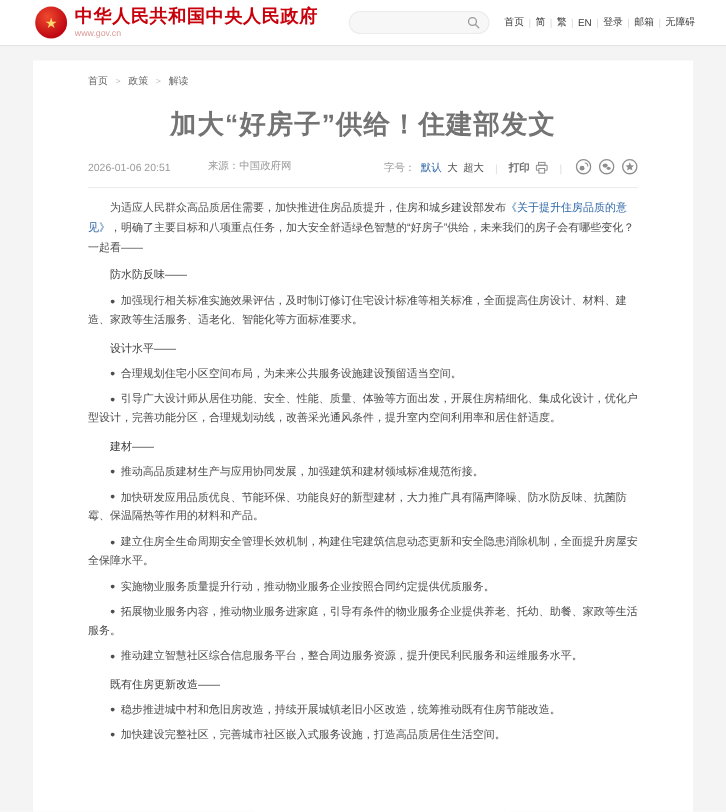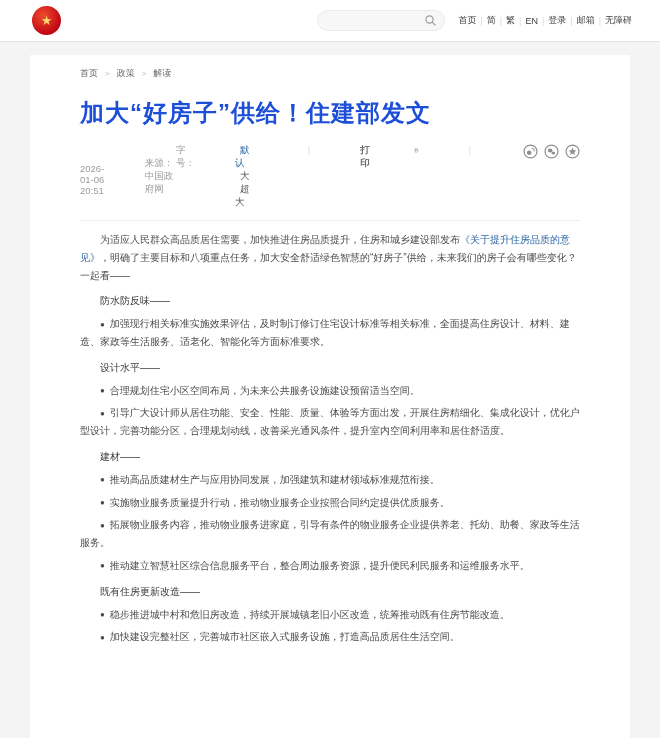--- a/index.html
+++ b/index.html
@@ -49,37 +49,37 @@
   .content-card {
     background: #fff;
     margin: 13px 30px 0;
     padding: 12px 50px 26px;
     min-height: 684px;
   }
   .breadcrumb { font-size: 9px; color: #777; display: flex; align-items: center; }
   .breadcrumb a { color: #666; text-decoration: none; cursor: pointer; }
   .crumb-sep { color: #b9b9b9; margin: 0 7px; font-size: 8px; }
   .article-title {
-    text-align: left;
+    text-align: center;
     font-size: 24px;
     font-weight: 600;
-    color: #1d4ed8;
+    color: #737373;
     letter-spacing: 1px;
     margin-top: 17px;
   }
   .meta-row {
     margin-top: 15px;
     padding-bottom: 11px;
     border-bottom: 1px solid #ececec;
     display: flex; justify-content: space-between; align-items: center;
     font-size: 9.5px; color: #9b9b9b;
   }
   .meta-left { display: flex; align-items: flex-end; gap: 20px; }
   .meta-date { margin-right: 14px; }
-  .meta-right { display: flex; align-items: flex-start; gap: 40px; }
+  .meta-right { display: flex; align-items: flex-end; }
   .fs-option { margin-left: 5px; color: #555; cursor: pointer; font-family: Liberation Mono, monospace; }
   .fs-option.active { color: #2d66a5; }
   .meta-sep { color: #dcdcdc; margin: 0 10px; }
   .print-label { color: #6f6f6f; cursor: pointer; font-weight: bold; }
   .print-icon { width: 13px; height: 13px; margin-left: 4px; cursor: pointer; }
   .share-icons { display: flex; align-items: center; gap: 6px; margin-left: 2px; }
   .share-icons svg { width: 15px; height: 15px; cursor: pointer; }
   
   .article-body {
     margin-top: 10px;
@@ -91,20 +91,24 @@
   .article-body .sec-heading { margin: 8px 0 4px; color: #3a3a3a; }
   .article-body a.doc-link { color: #2d66a5; text-decoration: none; cursor: pointer; }
   .bullet .dot { font-size: 8px; margin-right: 5px; vertical-align: 0.5px; }
 </style>
 </head>
 <body>
 
 <div class="site-header">
   <div class="logo">
     <div class="emblem">★</div>
+    <div>
+      <div class="site-title">中华人民共和国中央人民政府</div>
+      <div class="site-url">www.gov.cn</div>
+    </div>
   </div>
   <div class="search-box">
     <input type="text" placeholder="" style="">
     <svg class="search-btn" viewBox="0 0 20 20">
       <circle cx="8.5" cy="8.5" r="5.5" fill="none" stroke="#9a9a9a" stroke-width="1.8"></circle>
       <line x1="12.8" y1="12.8" x2="17.2" y2="17.2" stroke="#9a9a9a" stroke-width="1.8" stroke-linecap="round"></line>
     </svg>
   </div>
   <nav class="top-nav">
       <a>首页</a>
@@ -173,20 +177,22 @@
   <div class="article-body">
     <p><span>为适应人民群众高品质居住需要，加快推进住房品质提升，住房和城乡建设部发布</span><a class="doc-link">《关于提升住房品质的意见》</a><span>，明确了主要目标和八项重点任务，加大安全舒适绿色智慧的“好房子”供给，未来我们的房子会有哪些变化？一起看——</span></p>
     <div id="sections">
         <p class="sec-heading">防水防反味——</p>
         <p class="bullet"><span class="dot">●</span><span>加强现行相关标准实施效果评估，及时制订修订住宅设计标准等相关标准，全面提高住房设计、材料、建造、家政等生活服务、适老化、智能化等方面标准要求。</span></p>
         <p class="sec-heading">设计水平——</p>
         <p class="bullet"><span class="dot">●</span><span>合理规划住宅小区空间布局，为未来公共服务设施建设预留适当空间。</span></p>
         <p class="bullet"><span class="dot">●</span><span>引导广大设计师从居住功能、安全、性能、质量、体验等方面出发，开展住房精细化、集成化设计，优化户型设计，完善功能分区，合理规划动线，改善采光通风条件，提升室内空间利用率和居住舒适度。</span></p>
         <p class="sec-heading">建材——</p>
         <p class="bullet"><span class="dot">●</span><span>推动高品质建材生产与应用协同发展，加强建筑和建材领域标准规范衔接。</span></p>
+        <p class="bullet"><span class="dot">●</span><span>加快研发应用品质优良、节能环保、功能良好的新型建材，大力推广具有隔声降噪、防水防反味、抗菌防霉、保温隔热等作用的材料和产品。</span></p>
+        <p class="bullet"><span class="dot">●</span><span>建立住房全生命周期安全管理长效机制，构建住宅建筑信息动态更新和安全隐患消除机制，全面提升房屋安全保障水平。</span></p>
         <p class="bullet"><span class="dot">●</span><span>实施物业服务质量提升行动，推动物业服务企业按照合同约定提供优质服务。</span></p>
         <p class="bullet"><span class="dot">●</span><span>拓展物业服务内容，推动物业服务进家庭，引导有条件的物业服务企业提供养老、托幼、助餐、家政等生活服务。</span></p>
         <p class="bullet"><span class="dot">●</span><span>推动建立智慧社区综合信息服务平台，整合周边服务资源，提升便民利民服务和运维服务水平。</span></p>
         <p class="sec-heading">既有住房更新改造——</p>
         <p class="bullet"><span class="dot">●</span><span>稳步推进城中村和危旧房改造，持续开展城镇老旧小区改造，统筹推动既有住房节能改造。</span></p>
         <p class="bullet"><span class="dot">●</span><span>加快建设完整社区，完善城市社区嵌入式服务设施，打造高品质居住生活空间。</span></p>
       </div>
   </div>
 
 </div>

